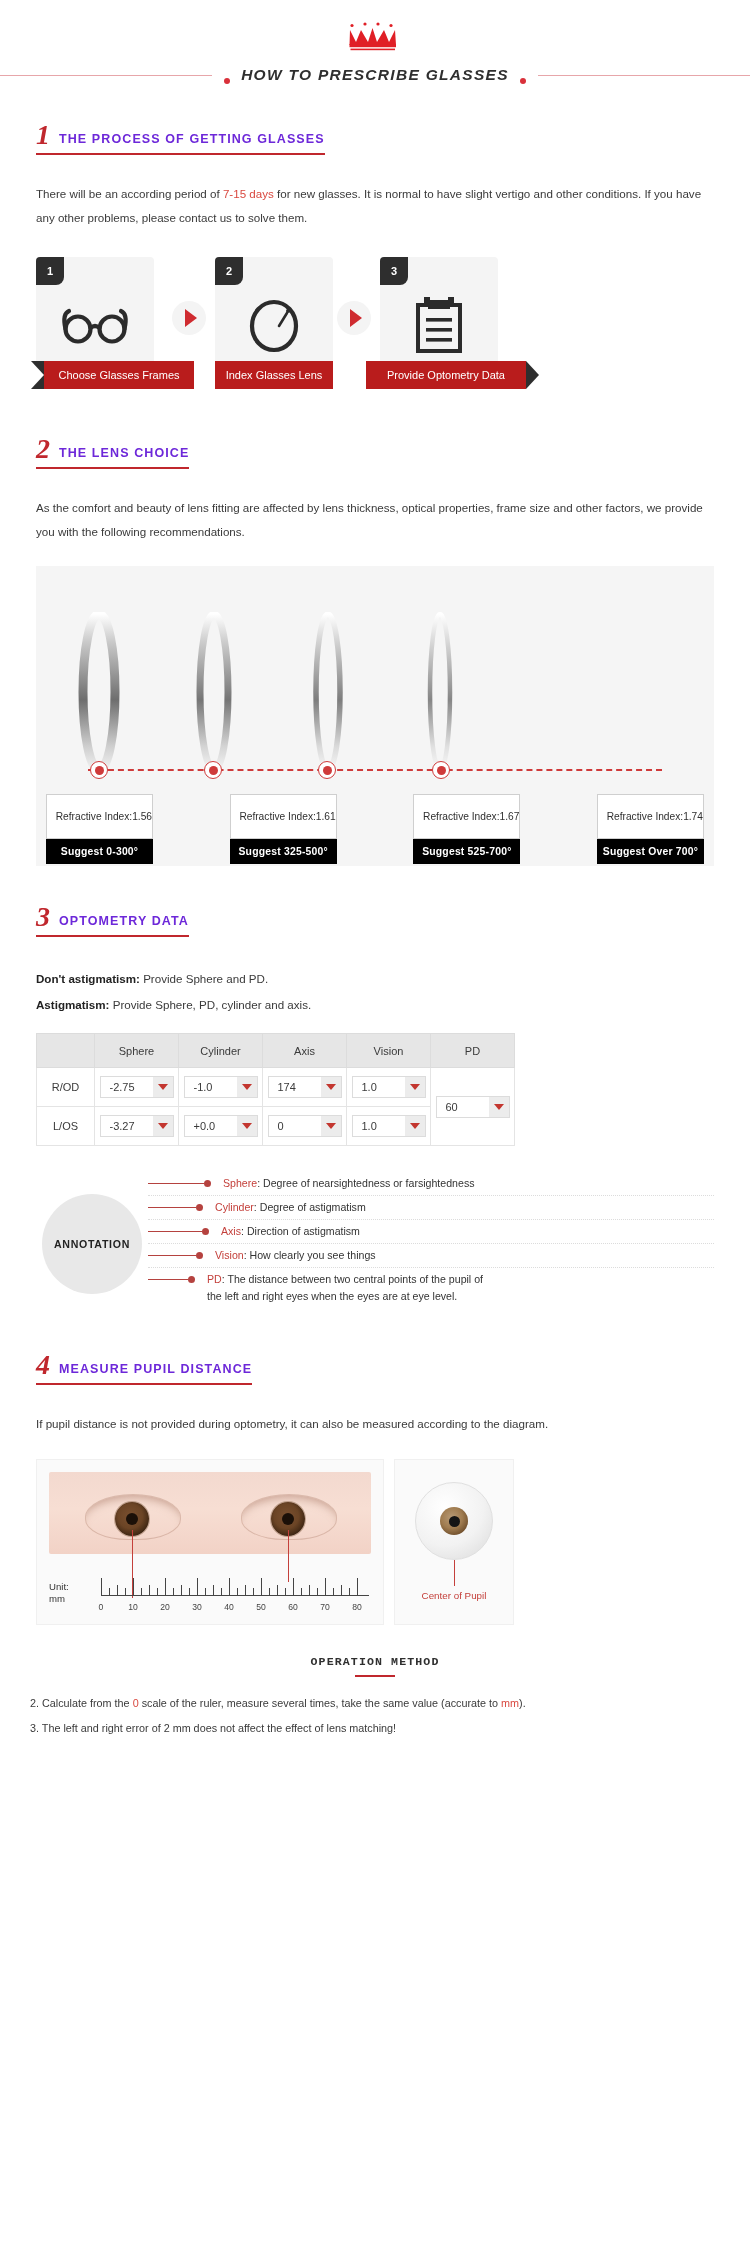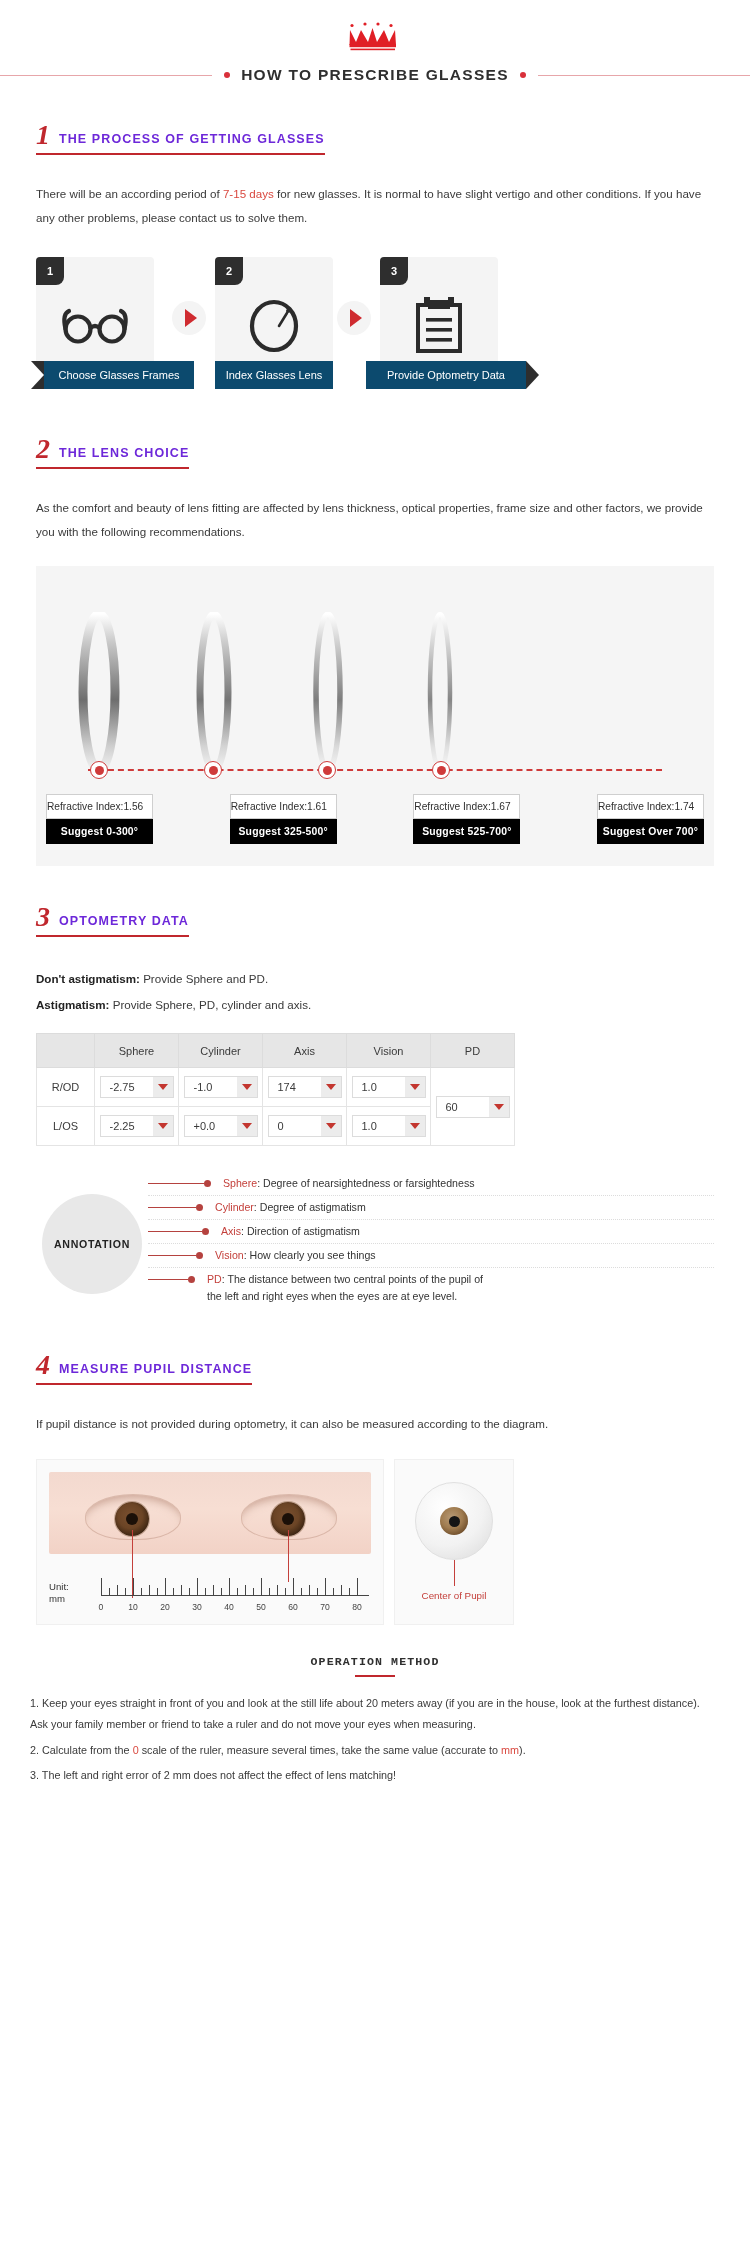--- a/index.html
+++ b/index.html
@@ -18,21 +18,21 @@
   .title-rule {
     position:relative; height:34px; margin-top:6px;
     display:flex; align-items:center; justify-content:center;
   }
   .title-rule:before {
     content:""; position:absolute; left:0; right:0; top:50%;
     height:1px; background:#e7a6aa;
   }
   .title-wrap {
     position:relative; background:#fff; padding:0 12px;
-    display:flex; align-items:center; gap:11px;
+    display:flex; align-items:flex-end; gap:11px;font-style:italic;
   }
   .dot-sm { width:6px; height:6px; border-radius:50%; background:#d9303a; }
   .main-title {
     font-size:15.5px; font-weight:bold; letter-spacing:1.3px; color:#2f2f2f;
     white-space:nowrap;
   }
 
   
   .sec-head { margin: 0 0 0 36px; position:relative; display:inline-block; padding-bottom:7px; }
   .sec-head-row { display:flex; align-items:flex-end; gap:9px; }
@@ -59,21 +59,21 @@
   }
   .step-badge {
     position:absolute; left:0; top:0; width:28px; height:28px;
     background:#2e2e2e; color:#fff; font-size:11px; font-weight:bold;
     display:flex; align-items:center; justify-content:center;
     border-radius:4px 0 8px 0;
   }
   .step-icon { position:absolute; left:0; right:0; top:28px; bottom:0;
     display:flex; align-items:center; justify-content:center; }
   .ribbon {
-    position:absolute; top:104px; height:28px; background:#0c4a6e;
+    position:absolute; top:104px; height:28px; background:#b91c1c;
     color:#fff; font-size:11px; display:flex; align-items:center;
     justify-content:center; white-space:nowrap; padding:0 14px;
   }
   .ribbon.left-notch:before{
     content:""; position:absolute; left:-13px; top:0;
     border-top:14px solid #2e2e2e; border-bottom:14px solid #2e2e2e;
     border-left:13px solid transparent;
   }
   .ribbon.right-notch:after{
     content:""; position:absolute; right:-13px; top:0;
@@ -104,21 +104,21 @@
     border:1.5px solid #cf3a3a; background:#fff;
     display:flex;align-items:center;justify-content:center;
   }
   .node i { width:9px;height:9px;border-radius:50%;background:#cf3a3a;display:block; }
 
   .index-cards { position:absolute; top:228px; left:10px; right:10px;
     display:flex; justify-content:space-between; }
   .index-card { width:107px; }
   .index-top {
     border:1px solid #cfcfcf; background:#fff; font-size:10.2px;
-    text-align:left; padding:6px 0; color:#2f2f2f;
+    text-align:right; padding:16px 0; color:#2f2f2f;
   }
   .index-bot {
     background:#000; color:#fff; font-size:10.4px; font-weight:bold;
     text-align:center; padding:7px 0; letter-spacing:.2px;
   }
 
   
   .astig-line { margin:0 36px; font-size:11.6px; line-height:2.2; color:#3a3a3a; }
   .astig-line b { color:#222; }
 
@@ -473,21 +473,21 @@
             <span class="sel-caret">
                   <i class="caret"></i>
                 </span>
           </span>
         </td>
       </tr>
       <tr>
         <td>L/OS</td>
         <td>
           <span class="selectbox">
-            <span>-2.25</span>
+            <span>-3.27</span>
             <span class="sel-caret">
                   <i class="caret"></i>
                 </span>
           </span>
         </td>
         <td>
           <span class="selectbox">
             <span>+0.0</span>
             <span class="sel-caret">
                   <i class="caret"></i>
@@ -630,21 +630,20 @@
         <div class="pupil-cap">Center of Pupil</div>
       </div>
     </div>
 
     
     <div class="op-head">
       <div class="op-title">OPERATION METHOD</div>
       <div class="op-bar"></div>
     </div>
     <div class="op-list">
-      <div class="op-item">1. Keep your eyes straight in front of you and look at the still life about 20 meters away (if you are in the house, look at the furthest distance). Ask your family member or friend to take a ruler and do not move your eyes when measuring.</div>
       <div class="op-item">
         <span>2. Calculate from the </span><span class="red">0</span><span> scale of the ruler, measure several times, take the same value (accurate to </span><span class="red">mm</span><span>).</span>
       </div>
       <div class="op-item">3. The left and right error of 2 mm does not affect the effect of lens matching!</div>
     </div>
   </div>
 
 </div>
 
 </body></html>

